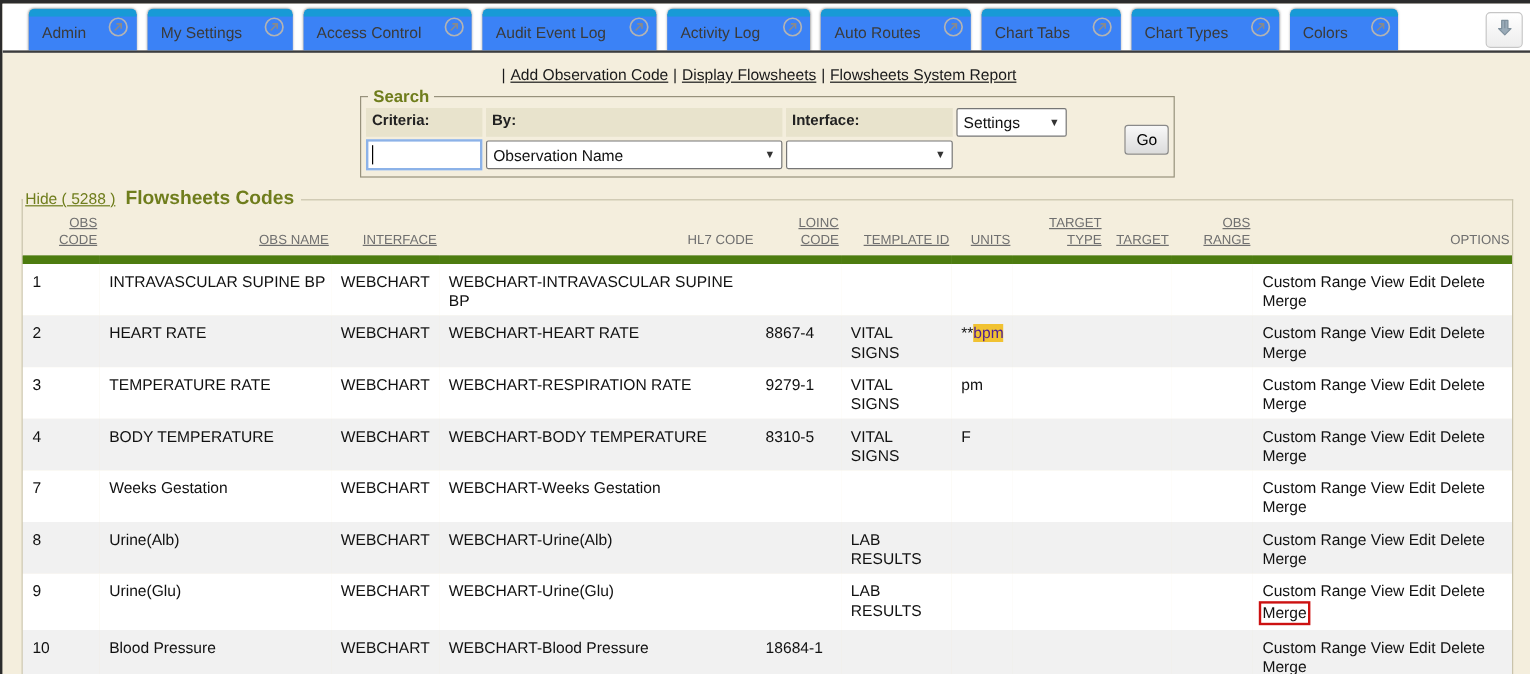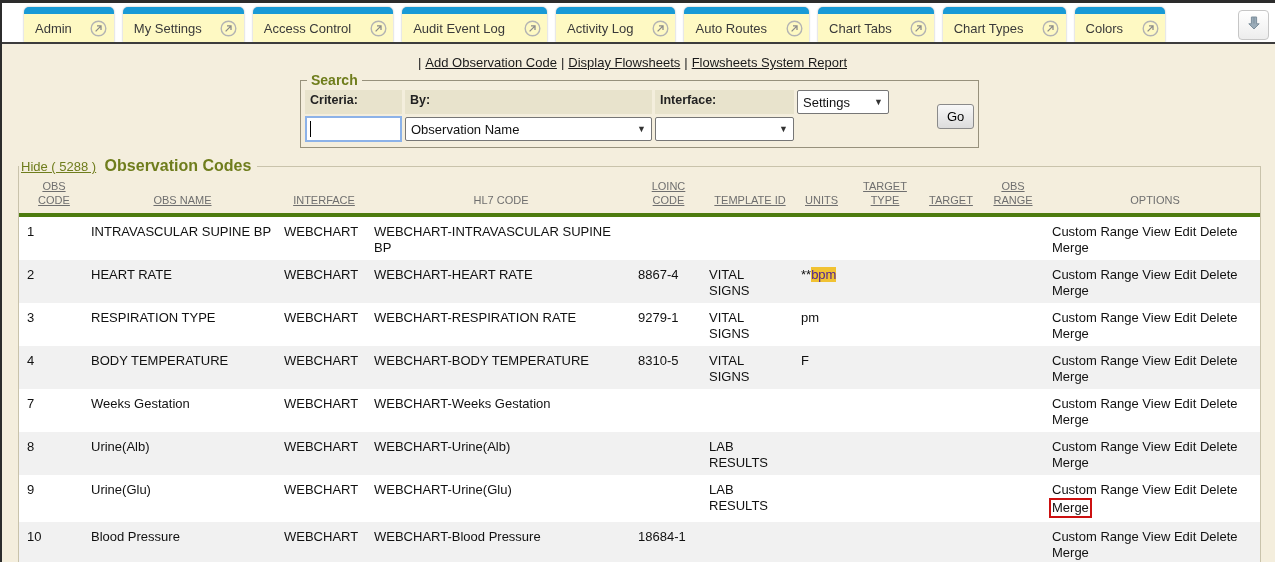--- a/index.html
+++ b/index.html
@@ -14,22 +14,22 @@
     border-top:3px solid #2c2c2c;
     border-left:2px solid #2c2c2c;
   }
   
   .tabbar{
     position:relative; height:41px; background:#ffffff;
     border-bottom:2px solid #3c3c3c; white-space:nowrap; overflow:hidden;
   }
   .tabstrip{display:flex; gap:9px; padding:4px 0 0 22px; height:100%;}
   .tab{
-    display:flex; align-items:center; flex:0 0 auto; cursor:pointer;
-    background:#fef9c3; border-radius:5px 5px 0 0; overflow:hidden;
+    display:flex; align-items:flex-start; flex:0 0 auto; cursor:pointer;
+    background:#3b82f6; border-radius:5px 5px 0 0; overflow:hidden;
     border-top:7px solid var(--accent);
     box-shadow:0 0 2px rgba(0,0,0,.35);
   }
   .tab-label{padding:0 11px; line-height:27px; font-size:13px; color:#3a3a3a;}
   .tab-sep{width:1px; background:#e0e0e0; margin:3px 0;}
   .tab-icon{width:30px; display:flex; align-items:center; justify-content:center;}
   .overflow-btn{
     position:absolute; right:6px; top:7px; width:31px; height:30px;
     background:linear-gradient(#ffffff,#ededed);
     border:1px solid #c6c6c6; border-radius:4px;
@@ -80,23 +80,23 @@
   
   .obs-fs{
     margin:9px 15px 0 16px; border:1px solid #c9c3ab; border-bottom:none;
     padding:0 0 6px 0; height:420px;
   }
   .obs-fs legend{padding:0 6px 0 2px; margin-left:0;}
   .hide-link{font-size:13px; color:var(--olive); text-decoration:underline; cursor:pointer;}
   .obs-title{font-size:16px; font-weight:bold; color:var(--olive); margin-left:4px;}
   table.obs{border-collapse:collapse; width:100%; table-layout:fixed;}
   table.obs th{
-    font-size:11px; font-weight:normal; color:#6f6f6f; text-align:center;
+    font-size:11px; font-weight:normal; color:#6f6f6f; text-align:right;
     vertical-align:bottom; padding:4px 2px 6px 8px;
-    border-bottom:4px solid #4d7c0f; white-space:pre-line; line-height:14px;
+    border-bottom:7px solid #4d7c0f; white-space:pre-line; line-height:14px;
   }
   table.obs th.link{text-decoration:underline; cursor:pointer;}
   table.obs td{
     font-size:13px; color:#111; vertical-align:top;
     padding:7px 4px 4px 8px; line-height:16px; height:40px;
   }
   table.obs td.col-template{padding-right:26px;}
   tr.alt td{background:var(--alt);}
   tr.plain td{background:#ffffff;}
   .units-hl{background:var(--hl); color:#4c1d95;}
@@ -243,21 +243,21 @@
         </div>
       </div>
     </div>
     <button class="go-btn">Go</button>
   </div>
 </fieldset>
 
 <fieldset class="obs-fs">
   <legend>
     <span class="hide-link">Hide ( 5288 )</span>
-    <span class="obs-title">Observation Codes</span>
+    <span class="obs-title">Flowsheets Codes</span>
   </legend>
   <table class="obs">
     <colgroup>
         <col style="width: 64px;">
         <col style="width: 193px;">
         <col style="width: 90px;">
         <col style="width: 264px;">
         <col style="width: 71px;">
         <col style="width: 92px;">
         <col style="width: 51px;">
@@ -307,21 +307,21 @@
           <td class="col-loinc_code">8867-4</td>
           <td class="col-template">VITAL SIGNS</td>
           <td class="col-units"><span>**</span><span class="units-hl">bpm</span></td>
           <td class="col-target_type"></td>
           <td class="col-target"></td>
           <td class="col-obs_range"></td>
           <td class="col-options"><span class="opt-link">Custom Range</span> <span class="opt-link">View</span> <span class="opt-link">Edit</span> <span class="opt-link">Delete</span><br><span class="opt-link">Merge</span></td>
         </tr>
         <tr class="plain">
           <td class="col-obs_code">3</td>
-          <td class="col-obs_name">RESPIRATION TYPE</td>
+          <td class="col-obs_name">TEMPERATURE RATE</td>
           <td class="col-interface">WEBCHART</td>
           <td class="col-hl7_code">WEBCHART-RESPIRATION RATE</td>
           <td class="col-loinc_code">9279-1</td>
           <td class="col-template">VITAL SIGNS</td>
           <td class="col-units">pm</td>
           <td class="col-target_type"></td>
           <td class="col-target"></td>
           <td class="col-obs_range"></td>
           <td class="col-options"><span class="opt-link">Custom Range</span> <span class="opt-link">View</span> <span class="opt-link">Edit</span> <span class="opt-link">Delete</span><br><span class="opt-link">Merge</span></td>
         </tr>

